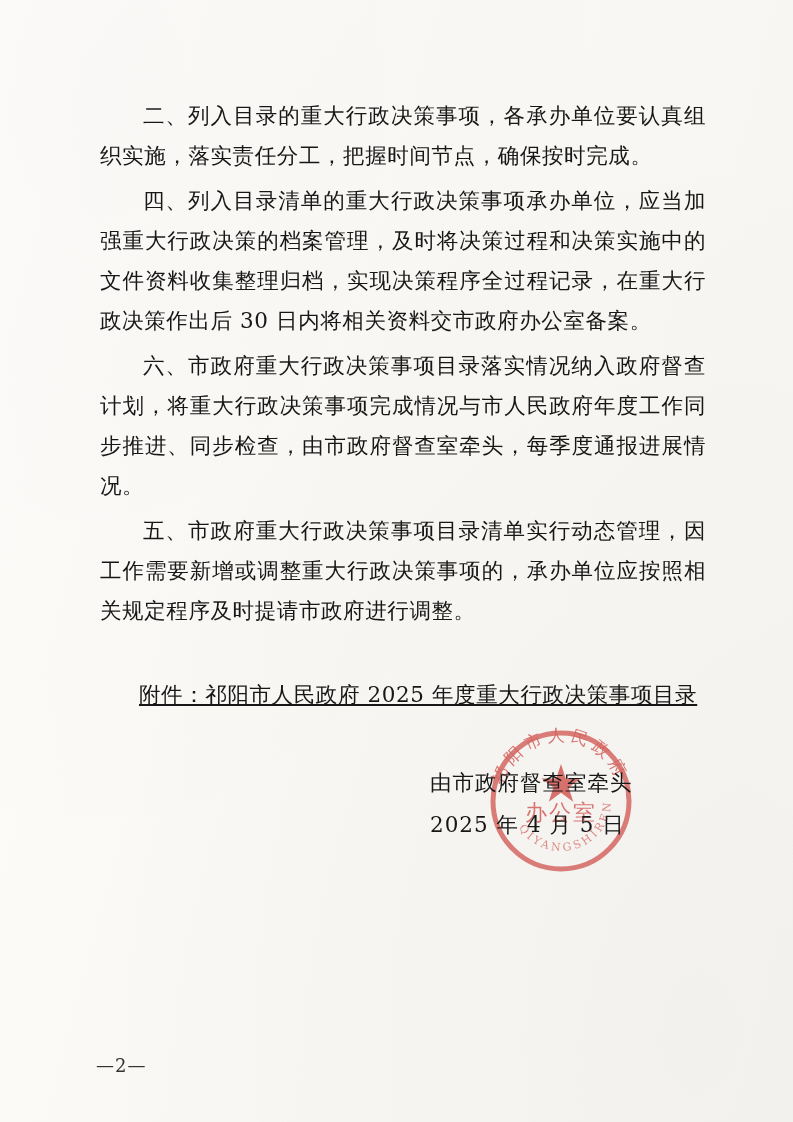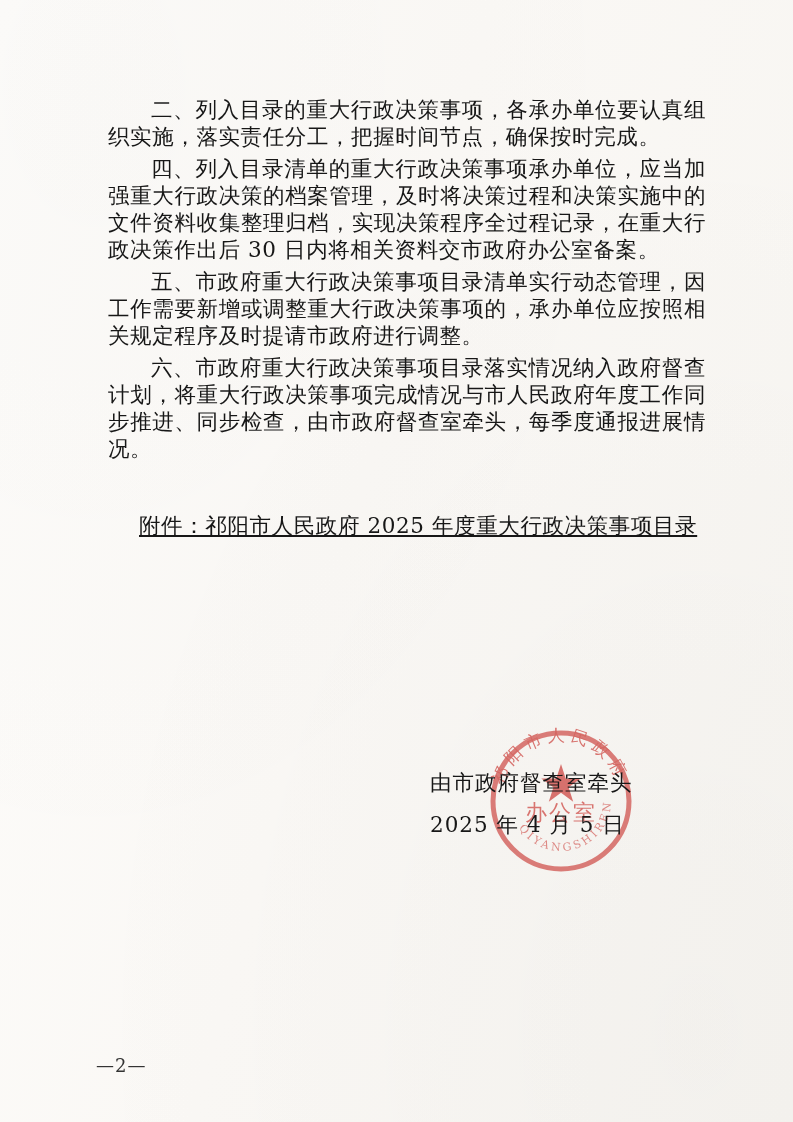--- a/index.html
+++ b/index.html
@@ -28,23 +28,23 @@
       radial-gradient(ellipse at 88% 92%, rgba(0,0,0,0.02), rgba(0,0,0,0) 65%);
     pointer-events: none;
   }
   .content {
     position: absolute;
     left: 96px;
     top: 96px;
     width: 610px;
   }
   p.para {
-    margin: 0 0 5px 12px;
+    margin: 0 0 5px 4px;
     font-size: 21.5px;
-    line-height: 27px;
+    line-height: 40px;
     text-align: justify;
     text-indent: 2em;
     letter-spacing: 0.6px;
     font-family: "DejaVu Serif", "Liberation Serif", serif;
     color: #171717;
   }
   .attach {
     margin-top: 44px;
     font-size: 21.5px;
     line-height: 40px;
@@ -95,22 +95,22 @@
 </style>
 </head>
 <body>
 
 <div class="page">
   <div class="paper-texture"></div>
 
   <div class="content">
     <p class="para">二、列入目录的重大行政决策事项，各承办单位要认真组织实施，落实责任分工，把握时间节点，确保按时完成。</p>
     <p class="para">四、列入目录清单的重大行政决策事项承办单位，应当加强重大行政决策的档案管理，及时将决策过程和决策实施中的文件资料收集整理归档，实现决策程序全过程记录，在重大行政决策作出后 30 日内将相关资料交市政府办公室备案。</p>
+    <p class="para">六、市政府重大行政决策事项目录落实情况纳入政府督查计划，将重大行政决策事项完成情况与市人民政府年度工作同步推进、同步检查，由市政府督查室牵头，每季度通报进展情况。</p>
     <p class="para">五、市政府重大行政决策事项目录清单实行动态管理，因工作需要新增或调整重大行政决策事项的，承办单位应按照相关规定程序及时提请市政府进行调整。</p>
-    <p class="para">六、市政府重大行政决策事项目录落实情况纳入政府督查计划，将重大行政决策事项完成情况与市人民政府年度工作同步推进、同步检查，由市政府督查室牵头，每季度通报进展情况。</p>
 
     <div class="attach">附件：祁阳市人民政府 2025 年度重大行政决策事项目录</div>
   </div>
 
   <div class="seal">
     <svg width="170" height="170" viewBox="0 0 170 170" xmlns="http://www.w3.org/2000/svg">
       <defs>
         <path id="sealArcTop" d="M 25,85 A 60,60 0 0 1 145,85"></path>
         <path id="sealArcBottom" d="M 35,85 A 50,50 0 0 0 135,85"></path>
       </defs>

